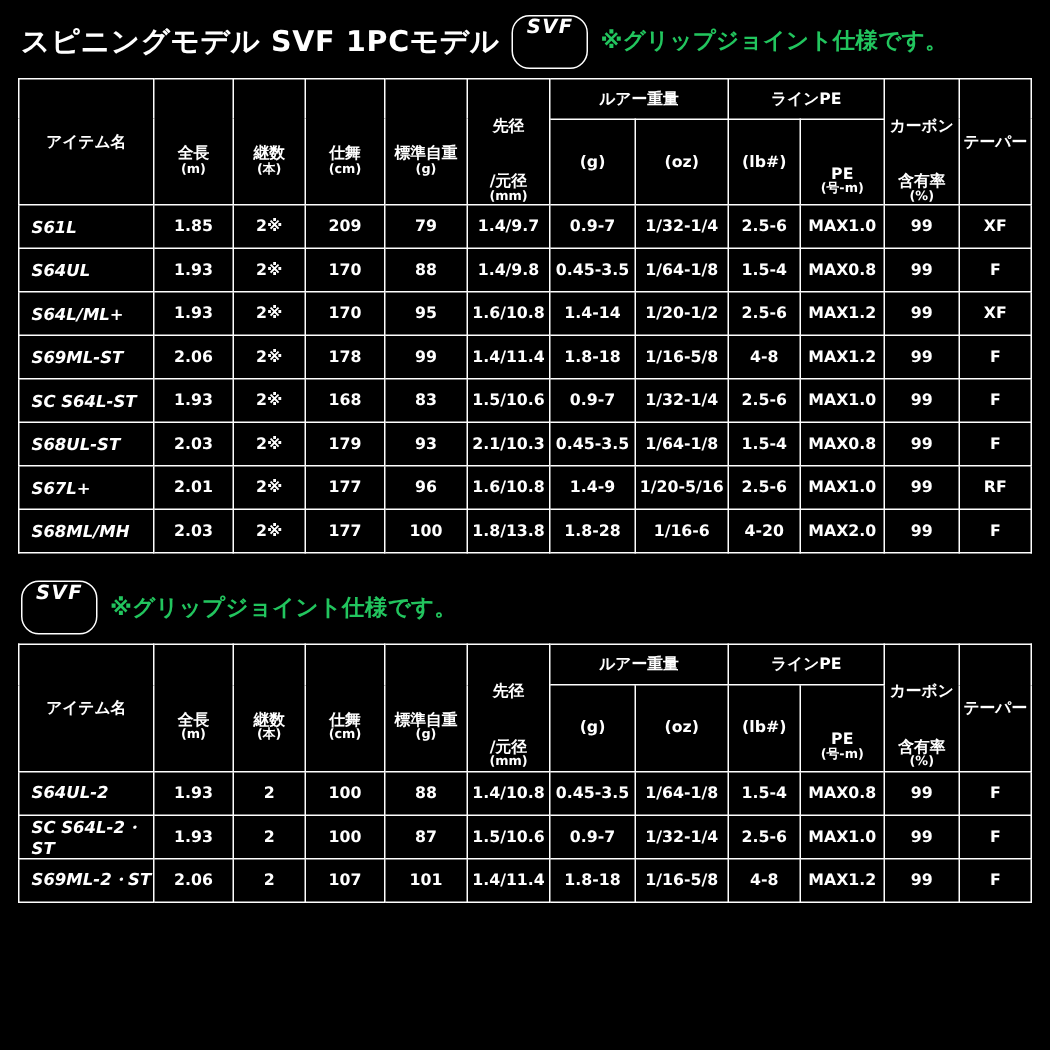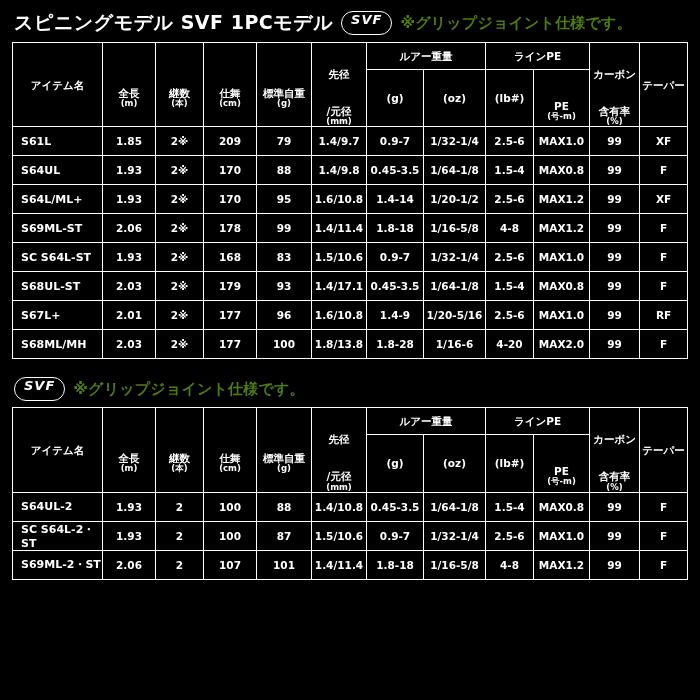--- a/index.html
+++ b/index.html
@@ -33,33 +33,33 @@
   }
   .section-title {
     font-size: 19px;
     font-weight: bold;
     letter-spacing: 0.5px;
     color: #ffffff;
   }
   .svf-badge {
     border: 1.5px solid #ffffff;
     border-radius: 12px;
-    padding: 1px 9px 6px 9px;
+    padding: 1px 9px 18px 9px;
     font-size: 13px;
     font-weight: bold;
     font-style: italic;
     letter-spacing: 1px;
     line-height: 1.15;
     color: #ffffff;
     text-align: right;
   }
   .section-note {
     font-size: 15px;
     font-weight: bold;
-    color: #4d7c0f;
+    color: #22c55e;
     letter-spacing: 0.2px;
   }
 
   
   table.spec {
     width: 100%;
     border-collapse: collapse;
     table-layout: fixed;
     background: #000000;
   }
@@ -82,20 +82,21 @@
   }
   table.spec tbody td {
     height: 28px;
     font-size: 10.5px;
     font-weight: bold;
   }
   table.spec tbody td.name {
     text-align: left;
     padding-left: 8px;
     font-size: 11px;
+    font-style: italic;
   }
   .hdr-sub {
     font-size: 8.5px;
     font-weight: bold;
     display: block;
     line-height: 1.1;
   }
   .hdr-main {
     display: block;
     line-height: 1.15;
@@ -244,21 +245,21 @@
         <td>MAX1.0</td>
         <td>99</td>
         <td>F</td>
       </tr>
       <tr>
         <td class="name">S68UL-ST</td>
         <td>2.03</td>
         <td>2※</td>
         <td>179</td>
         <td>93</td>
-        <td>1.4/17.1</td>
+        <td>2.1/10.3</td>
         <td>0.45-3.5</td>
         <td>1/64-1/8</td>
         <td>1.5-4</td>
         <td>MAX0.8</td>
         <td>99</td>
         <td>F</td>
       </tr>
       <tr>
         <td class="name">S67L+</td>
         <td>2.01</td>

